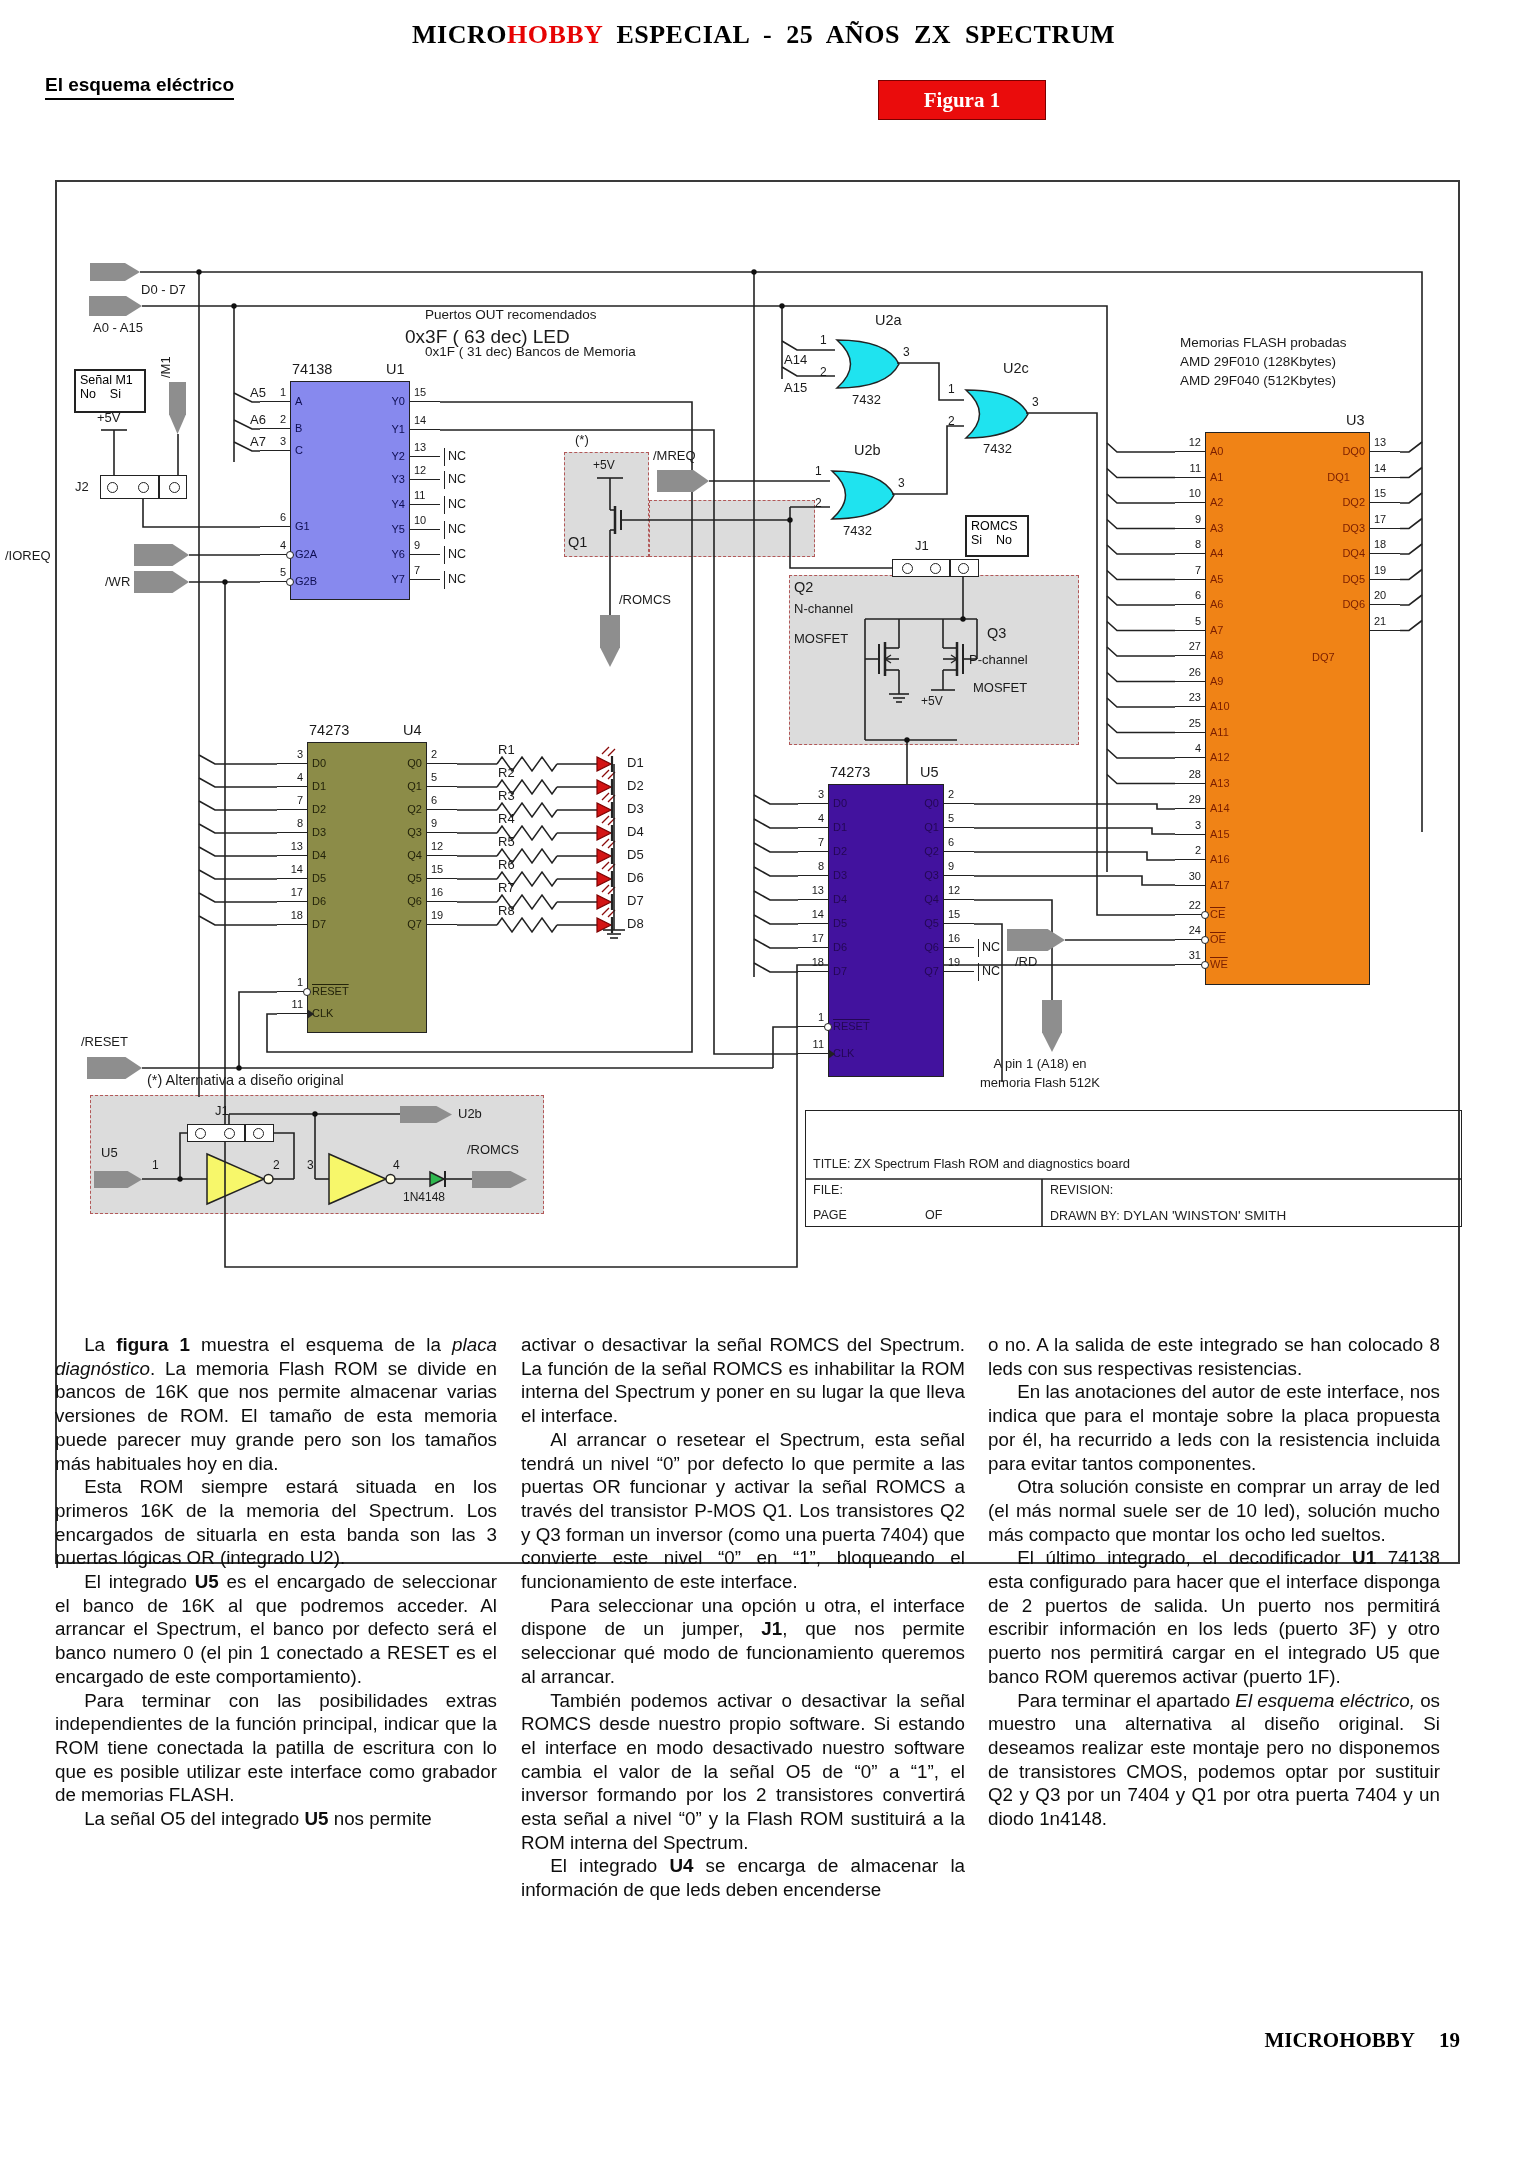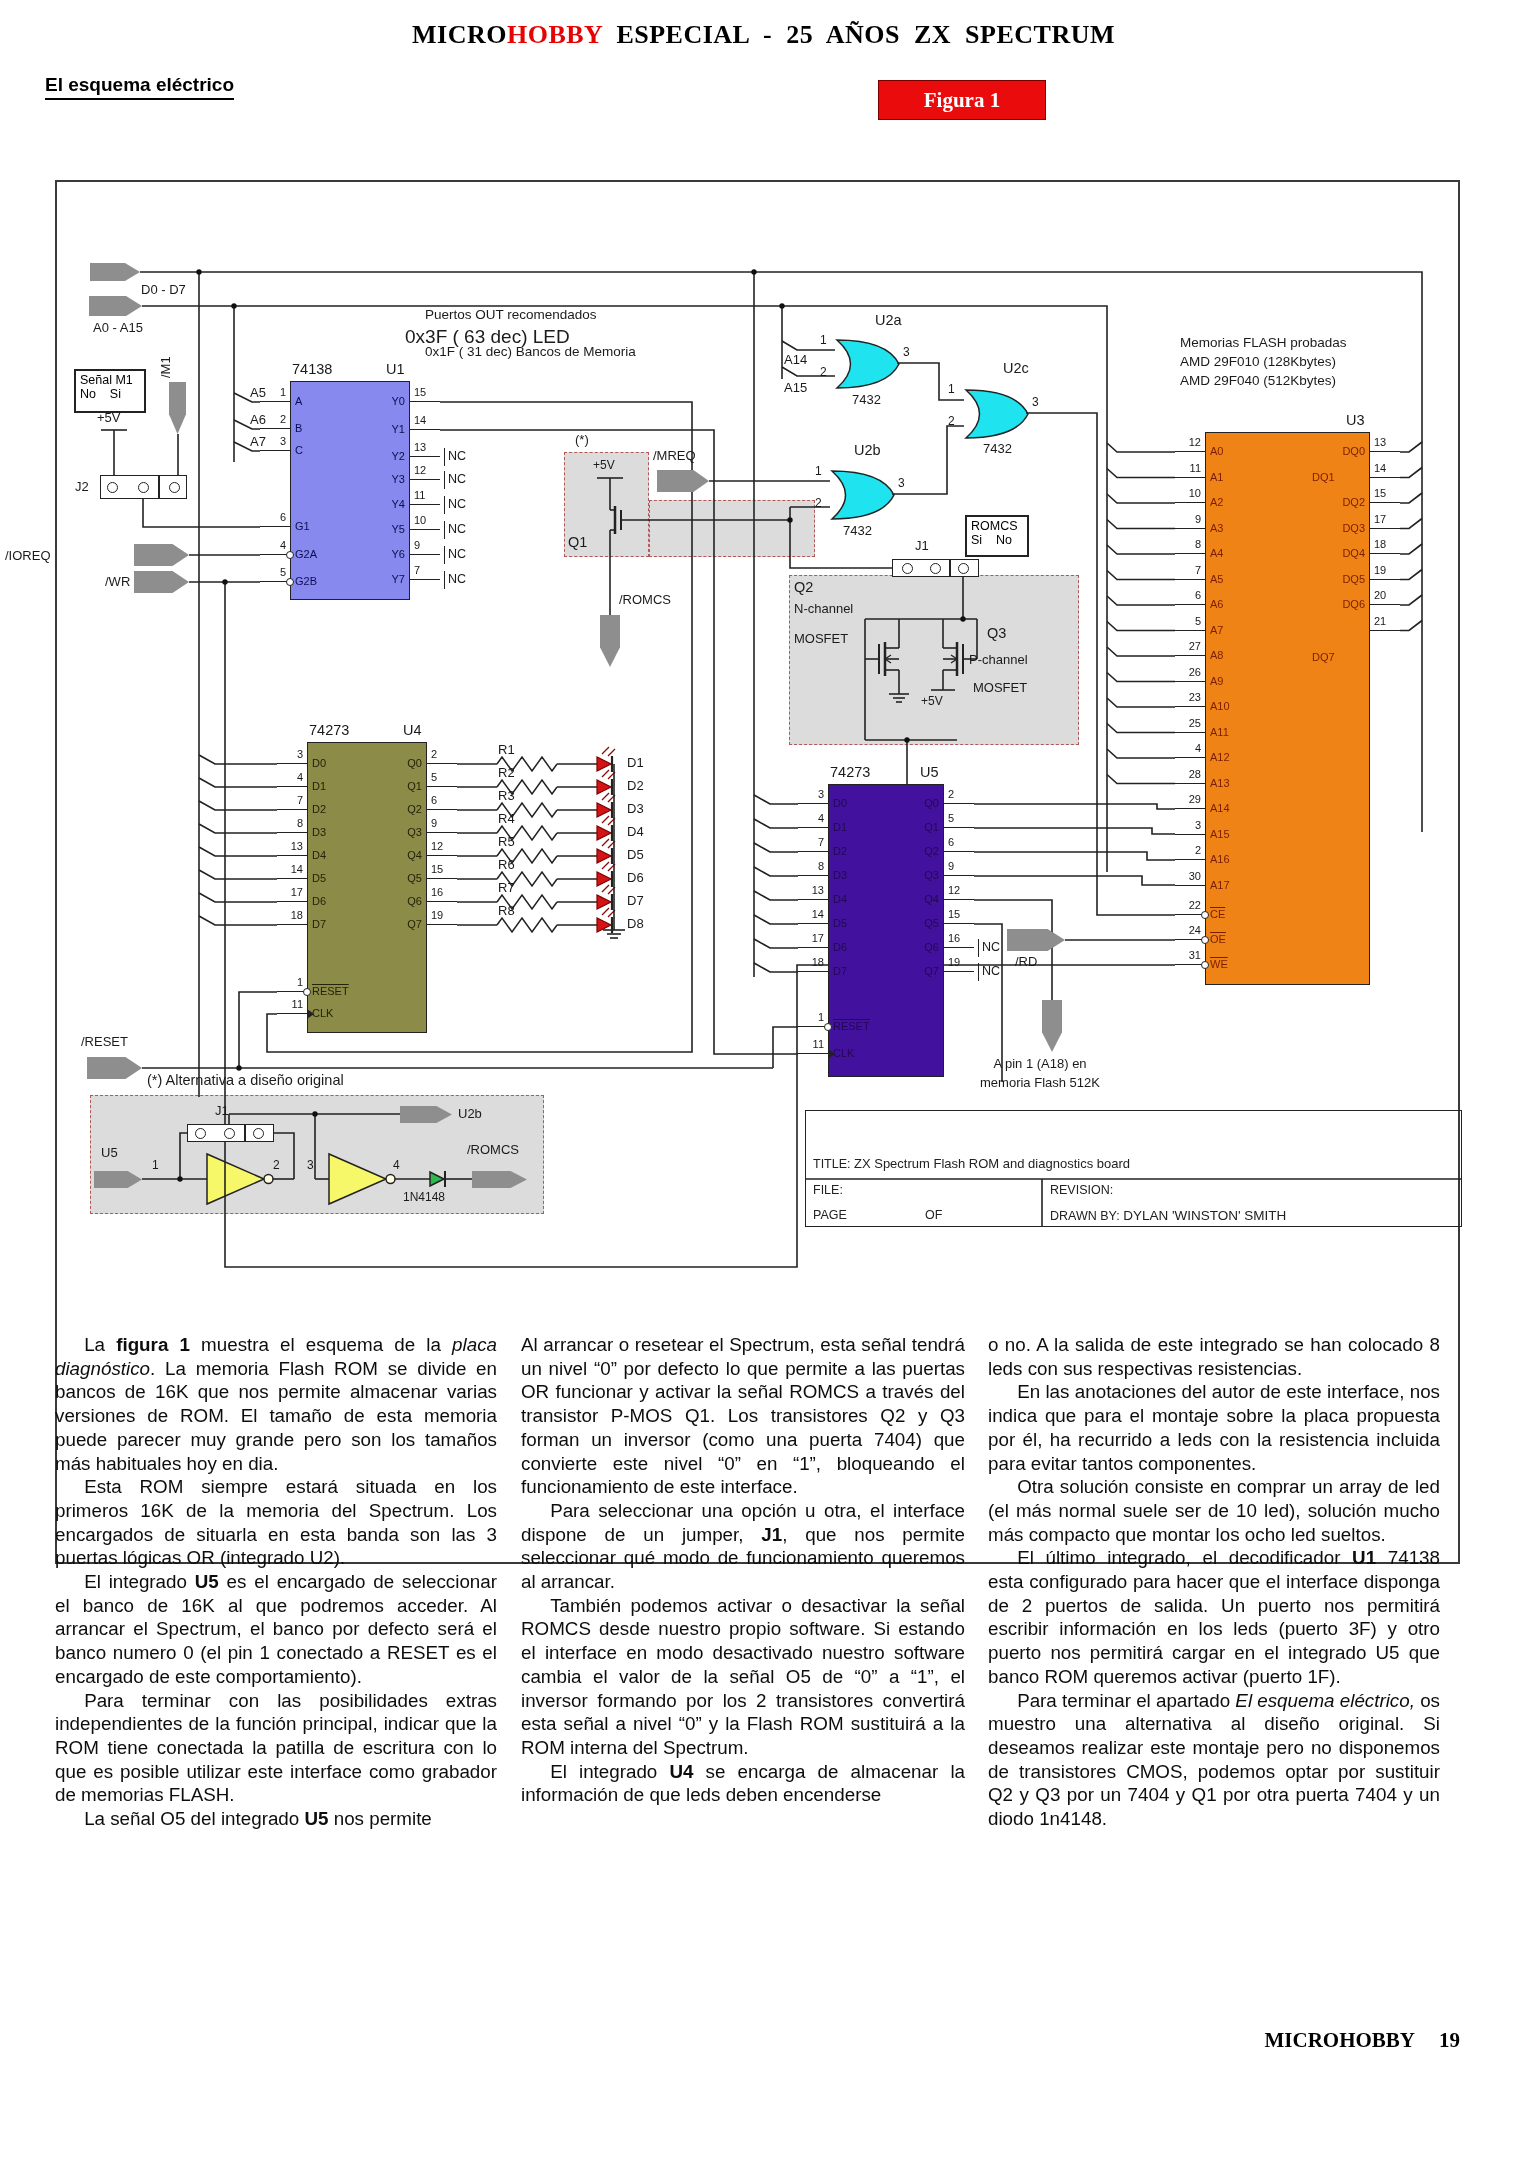--- a/index.html
+++ b/index.html
@@ -488,21 +488,21 @@
       <div class="bub" style="left: 1144px; top: 754px;"></div>
       <div class="stub" style="left: 1118px; top: 782px; width: 30px;"></div>
       <div class="pnum" style="top: 767px; left: 1112px; width: 32px; text-align: right;">31</div>
       <div class="pname" style="top: 776px; color: rgb(122, 30, 0); left: 1153px; text-decoration: overline;">WE</div>
       <div class="bub" style="left: 1144px; top: 779px;"></div>
       <div class="stub" style="left: 1313px; top: 269px; width: 30px;"></div>
       <div class="pnum" style="top: 254px; left: 1317px;">13</div>
       <div class="pname" style="top: 263px; color: rgb(122, 30, 0); left: 1255px; width: 53px; text-align: right;">DQ0</div>
       <div class="stub" style="left: 1313px; top: 294.5px; width: 30px;"></div>
       <div class="pnum" style="top: 279.5px; left: 1317px;">14</div>
-      <div class="pname" style="top: 288.5px; color: rgb(122, 30, 0); left: 1255px; width: 53px; text-align: left;">DQ1</div>
+      <div class="pname" style="top: 288.5px; color: rgb(122, 30, 0); left: 1255px; width: 53px; text-align: center;">DQ1</div>
       <div class="stub" style="left: 1313px; top: 320px; width: 30px;"></div>
       <div class="pnum" style="top: 305px; left: 1317px;">15</div>
       <div class="pname" style="top: 314px; color: rgb(122, 30, 0); left: 1255px; width: 53px; text-align: right;">DQ2</div>
       <div class="stub" style="left: 1313px; top: 345.5px; width: 30px;"></div>
       <div class="pnum" style="top: 330.5px; left: 1317px;">17</div>
       <div class="pname" style="top: 339.5px; color: rgb(122, 30, 0); left: 1255px; width: 53px; text-align: right;">DQ3</div>
       <div class="stub" style="left: 1313px; top: 371px; width: 30px;"></div>
       <div class="pnum" style="top: 356px; left: 1317px;">18</div>
       <div class="pname" style="top: 365px; color: rgb(122, 30, 0); left: 1255px; width: 53px; text-align: right;">DQ4</div>
       <div class="stub" style="left: 1313px; top: 396.5px; width: 30px;"></div>
@@ -653,20 +653,21 @@
     </div>
 
   <div class="col" id="col1" style="left:55px;width:442px">
       <p>La <b>figura 1</b> muestra el esquema de la <i>placa diagnóstico</i>. La memoria Flash ROM se divide en bancos de 16K que nos permite almacenar varias versiones de ROM. El tamaño de esta memoria puede parecer muy grande pero son los tamaños más habituales hoy en dia.</p>
       <p>Esta ROM siempre estará situada en los primeros 16K de la memoria del Spectrum. Los encargados de situarla en esta banda son las 3 puertas lógicas OR (integrado U2).</p>
       <p>El integrado <b>U5</b> es el encargado de seleccionar el banco de 16K al que podremos acceder. Al arrancar el Spectrum, el banco por defecto será el banco numero 0 (el pin 1 conectado a RESET es el encargado de este comportamiento).</p>
       <p>Para terminar con las posibilidades extras independientes de la función principal, indicar que la ROM tiene conectada la patilla de escritura con lo que es posible utilizar este interface como grabador de memorias FLASH.</p>
       <p>La señal O5 del integrado <b>U5</b> nos permite</p>
     </div>
   <div class="col cont" id="col2" style="left:521px;width:444px">
+      <p>activar o desactivar la señal ROMCS del Spectrum. La función de la señal ROMCS es inhabilitar la ROM interna del Spectrum y poner en su lugar la que lleva el interface.</p>
       <p>Al arrancar o resetear el Spectrum, esta señal tendrá un nivel “0” por defecto lo que permite a las puertas OR funcionar y activar la señal ROMCS a través del transistor P-MOS Q1. Los transistores Q2 y Q3 forman un inversor (como una puerta 7404) que convierte este nivel “0” en “1”, bloqueando el funcionamiento de este interface.</p>
       <p>Para seleccionar una opción u otra, el interface dispone de un jumper, <b>J1</b>, que nos permite seleccionar qué modo de funcionamiento queremos al arrancar.</p>
       <p>También podemos activar o desactivar la señal ROMCS desde nuestro propio software. Si estando el interface en modo desactivado nuestro software cambia el valor de la señal O5 de “0” a “1”, el inversor formando por los 2 transistores convertirá esta señal a nivel “0”  y la Flash ROM sustituirá a la ROM interna del Spectrum.</p>
       <p>El integrado <b>U4</b> se encarga de almacenar la información de que leds deben encenderse</p>
     </div>
   <div class="col cont" id="col3" style="left:988px;width:452px">
       <p>o no. A la salida de este integrado se han colocado 8 leds con sus respectivas resistencias.</p>
       <p>En las anotaciones del autor de este interface, nos indica que para el montaje sobre la placa propuesta por él, ha recurrido a leds con la resistencia incluida para evitar tantos componentes.</p>
       <p>Otra solución consiste en comprar un array de led (el más normal suele ser de 10 led), solución mucho más compacto que montar los ocho led sueltos.</p>
       <p>El último integrado, el decodificador <b>U1</b> 74138 esta configurado para hacer que el interface disponga de 2 puertos de salida. Un puerto nos permitirá escribir información en los leds (puerto 3F) y otro puerto nos permitirá cargar en el integrado U5 que banco ROM queremos activar (puerto 1F).</p>

